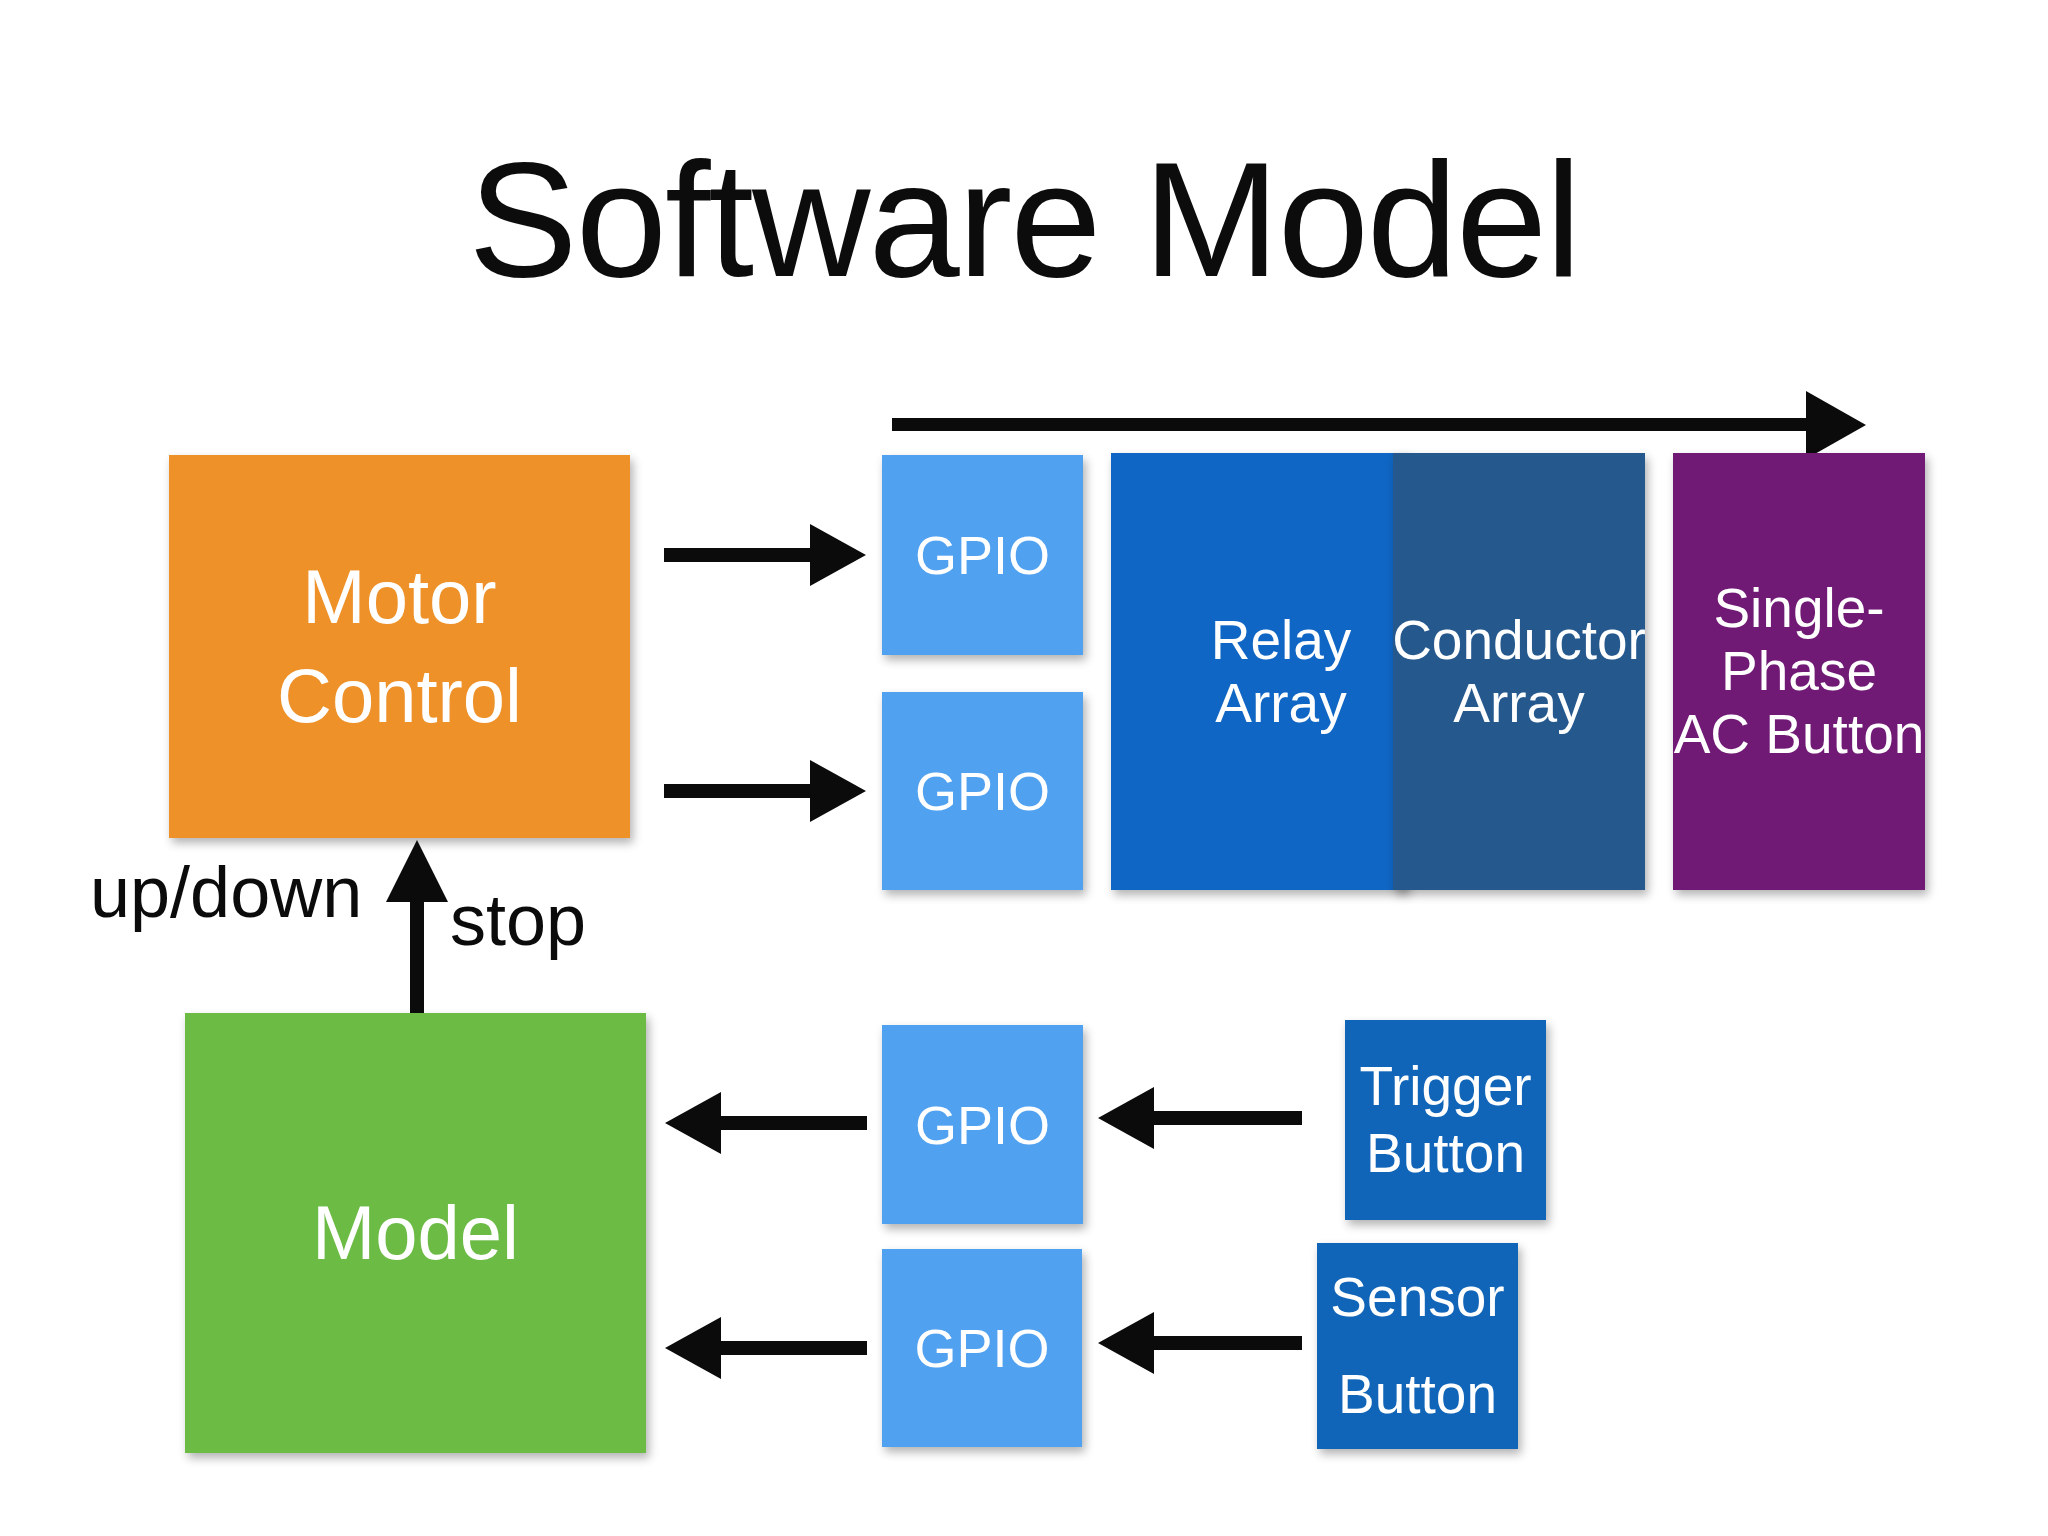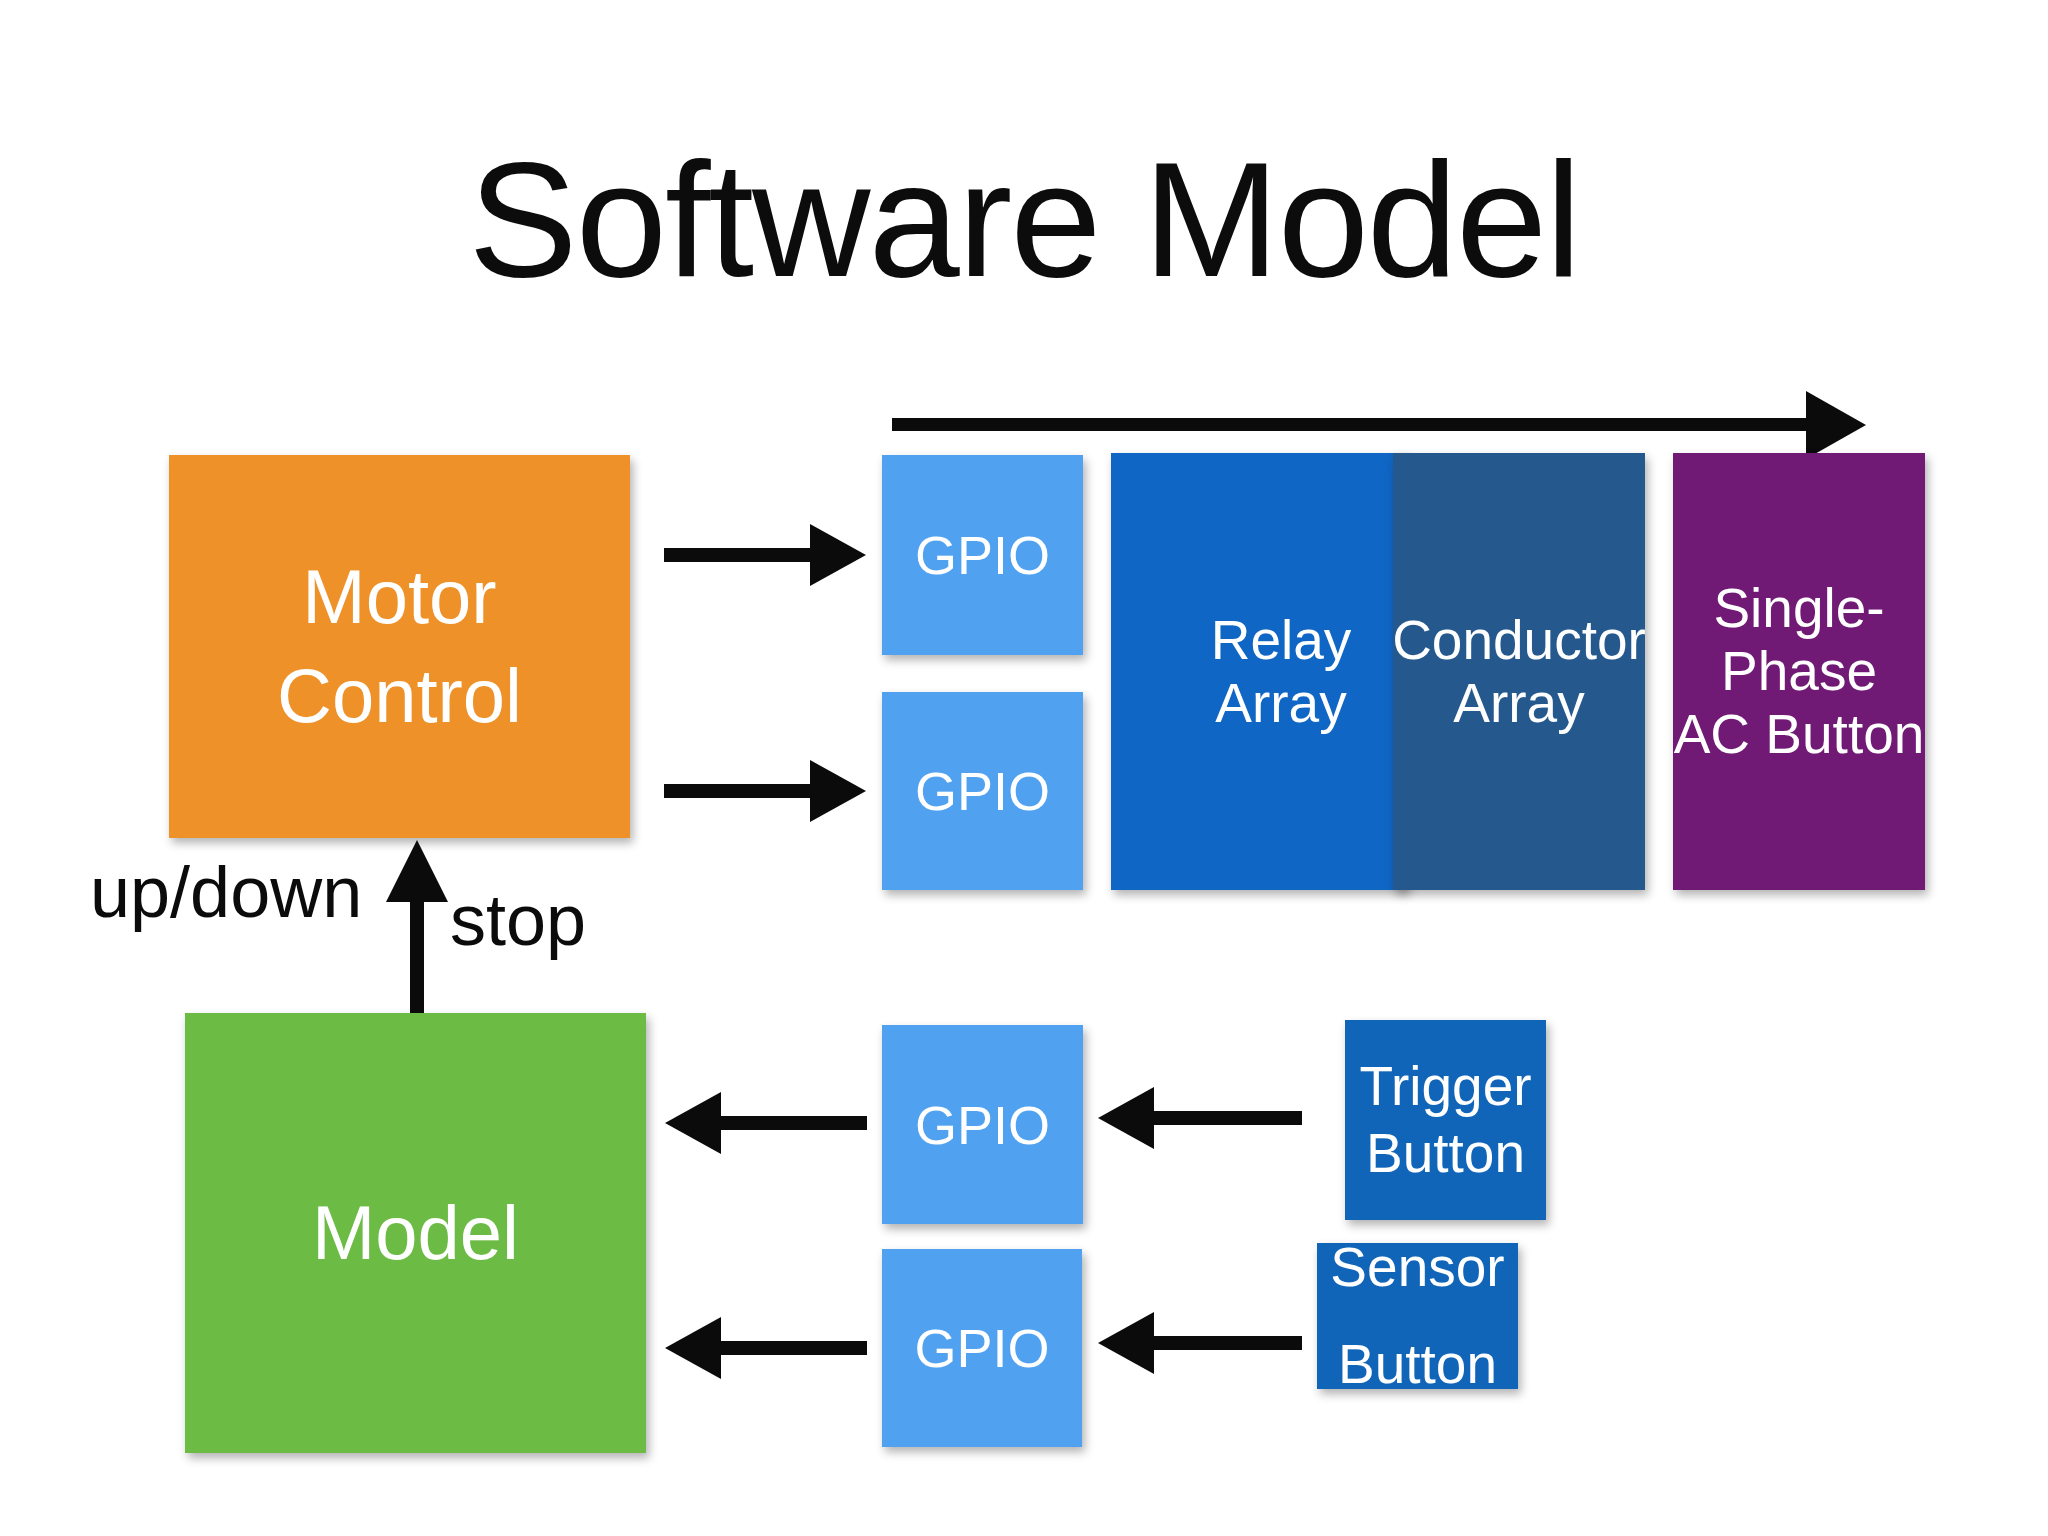--- a/index.html
+++ b/index.html
@@ -34,21 +34,21 @@
   #gpio-in-1{left:882px;top:1025px;height:199px;}
   #gpio-in-2{left:882px;top:1249px;width:200px;height:198px;}
   
   .tall{width:252px;height:437px;top:453px;font-size:55px;line-height:1.14;}
   #relay-array{left:1111px;padding-left:44px;}
   #conductor-array{left:1393px;}
   #single-phase-ac-motor{left:1673px;}
   
   .btn-box{left:1317px;width:201px;font-size:55px;line-height:1.22;}
   #trigger-button{top:1020px;height:200px;}
-  #sensor-button{top:1243px;height:146px;gap:29px;}
+  #sensor-button{top:1243px;height:206px;gap:29px;}
   
   .flow-label{
     position:absolute;color:#0b0b0b;
     font-size:72px;font-weight:300;line-height:1;
   }
   #label-updown{left:90px;top:856px;}
   #label-stop{left:450px;top:884px;}
   
   .arrow-line{position:absolute;background:#0b0b0b;}
   .head{position:absolute;width:0;height:0;}

